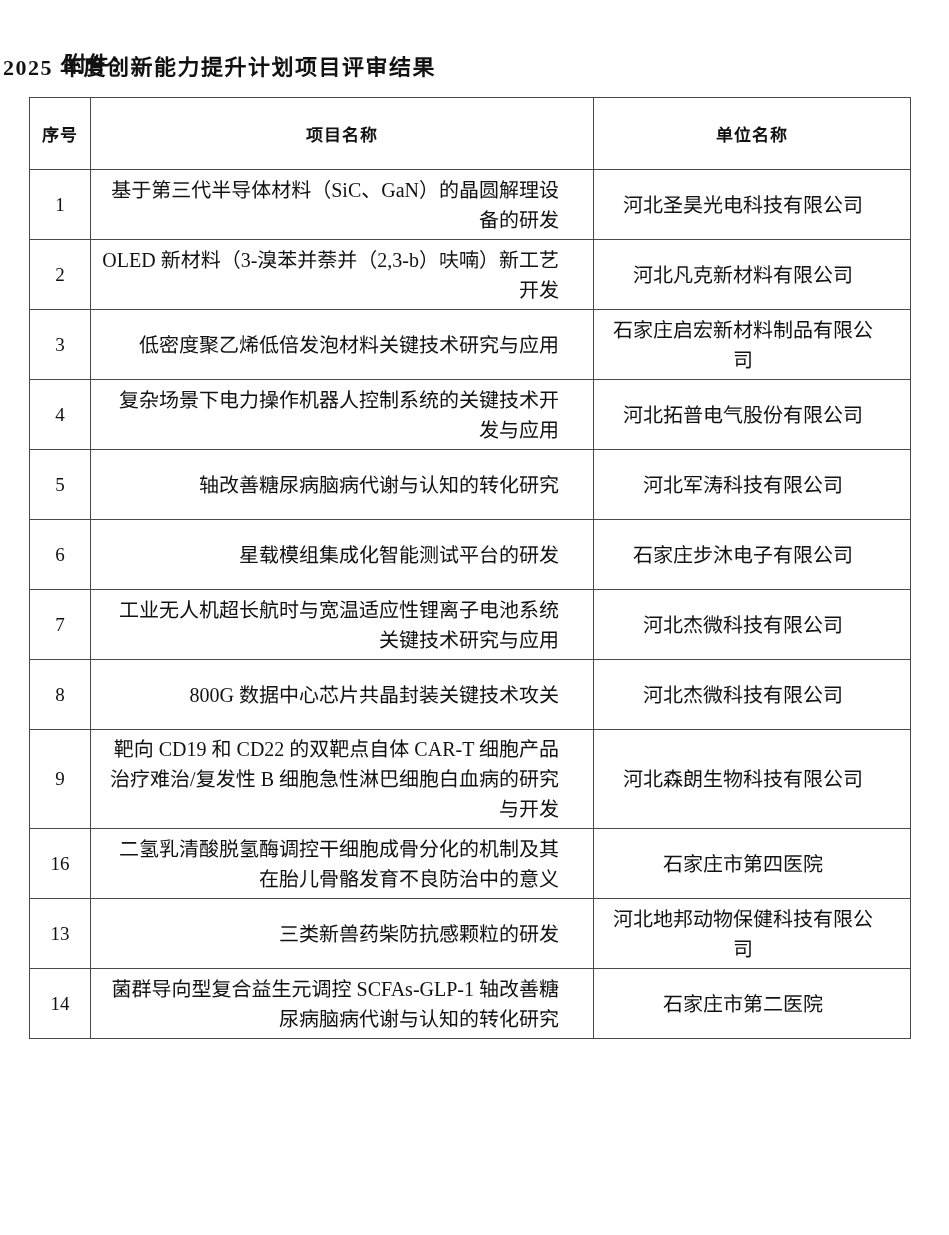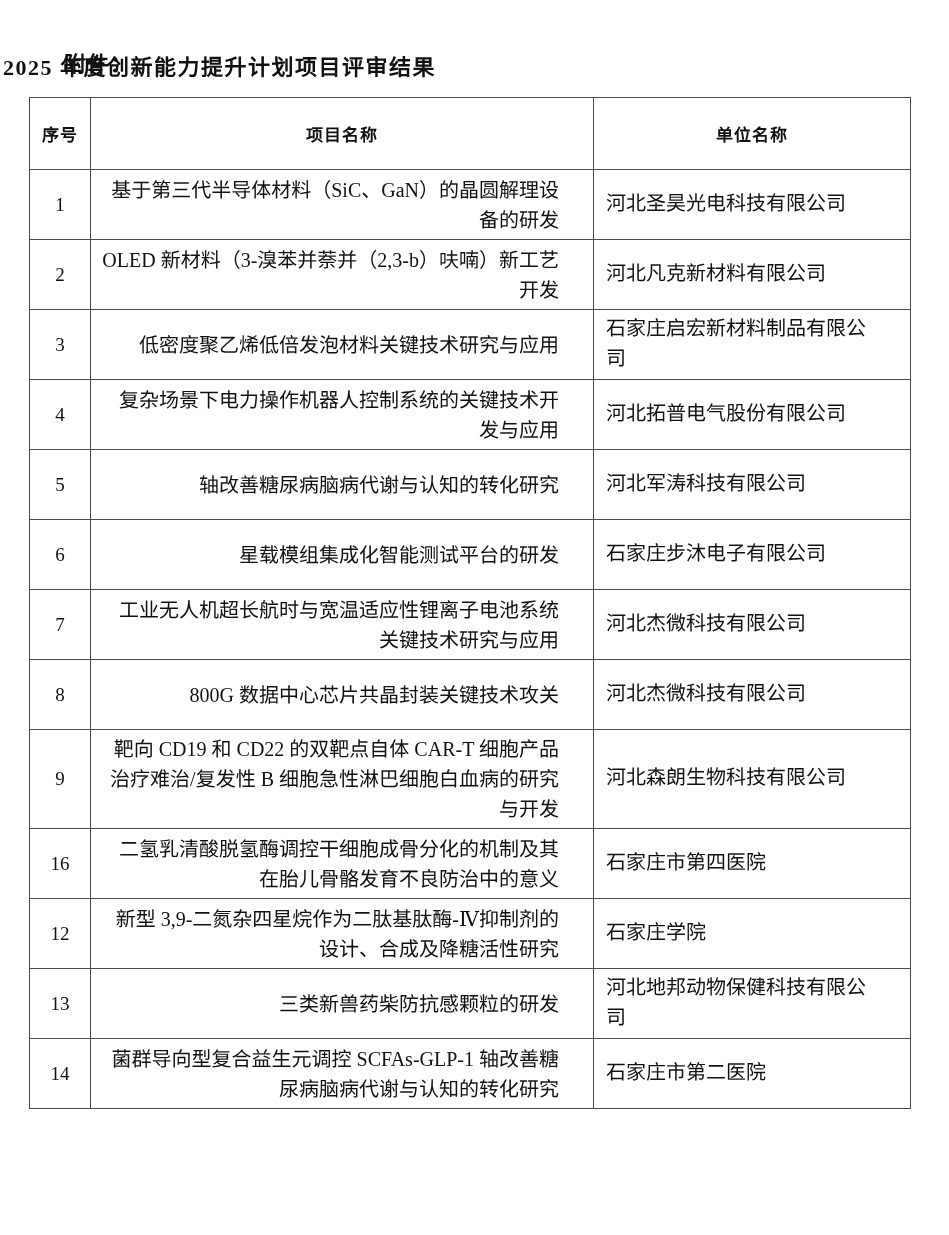--- a/index.html
+++ b/index.html
@@ -50,21 +50,21 @@
     font-size:17px;font-weight:bold;
     text-align:center;letter-spacing:1px;
   }
   td{
     height:70px;
     font-size:20px;
     line-height:30px;
   }
   td.cell-no{text-align:center;font-size:19px;}
   td.cell-project{padding:4px 34px 4px 10px;text-align:right;}
-  td.cell-unit{padding:4px 30px 4px 12px;text-align:left;font-family:Liberation Mono, monospace;}
+  td.cell-unit{padding:4px 30px 4px 12px;text-align:center;}
 </style>
 </head>
 <body>
 
 <div class="doc">
   <div class="title-row">
     <span class="attachment-label">附件：</span>
     <h1 class="doc-title">2025 年度创新能力提升计划项目评审结果</h1>
   </div>
 
@@ -126,25 +126,20 @@
           <td class="cell-no">9</td>
           <td class="cell-project">靶向 CD19 和 CD22 的双靶点自体 CAR-T 细胞产品治疗难治/复发性 B 细胞急性淋巴细胞白血病的研究与开发</td>
           <td class="cell-unit">河北森朗生物科技有限公司</td>
         </tr>
         <tr>
           <td class="cell-no">16</td>
           <td class="cell-project">二氢乳清酸脱氢酶调控干细胞成骨分化的机制及其在胎儿骨骼发育不良防治中的意义</td>
           <td class="cell-unit">石家庄市第四医院</td>
         </tr>
         <tr>
-          <td class="cell-no">12</td>
-          <td class="cell-project">新型 3,9-二氮杂四星烷作为二肽基肽酶-Ⅳ抑制剂的设计、合成及降糖活性研究</td>
-          <td class="cell-unit">石家庄学院</td>
-        </tr>
-        <tr>
           <td class="cell-no">13</td>
           <td class="cell-project">三类新兽药柴防抗感颗粒的研发</td>
           <td class="cell-unit">河北地邦动物保健科技有限公司</td>
         </tr>
         <tr>
           <td class="cell-no">14</td>
           <td class="cell-project">菌群导向型复合益生元调控 SCFAs-GLP-1 轴改善糖尿病脑病代谢与认知的转化研究</td>
           <td class="cell-unit">石家庄市第二医院</td>
         </tr>
       </tbody>

